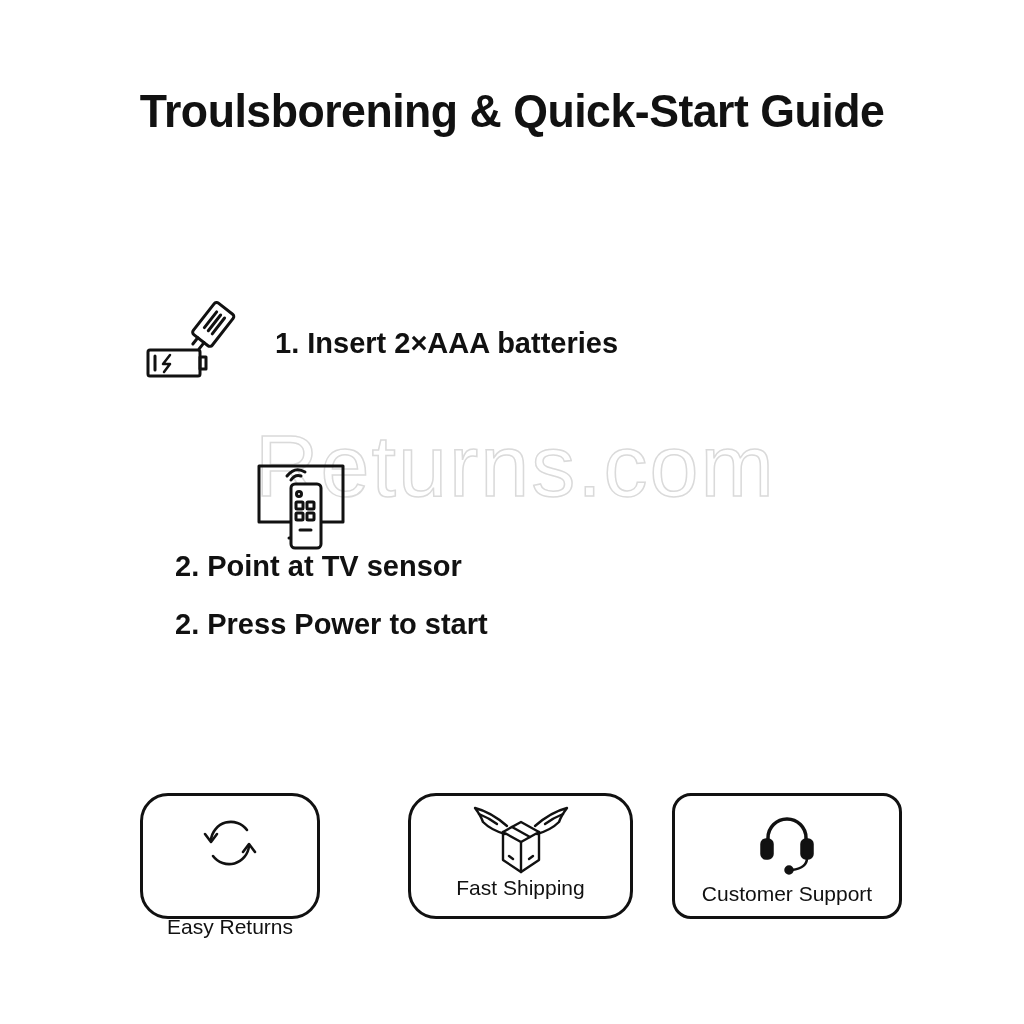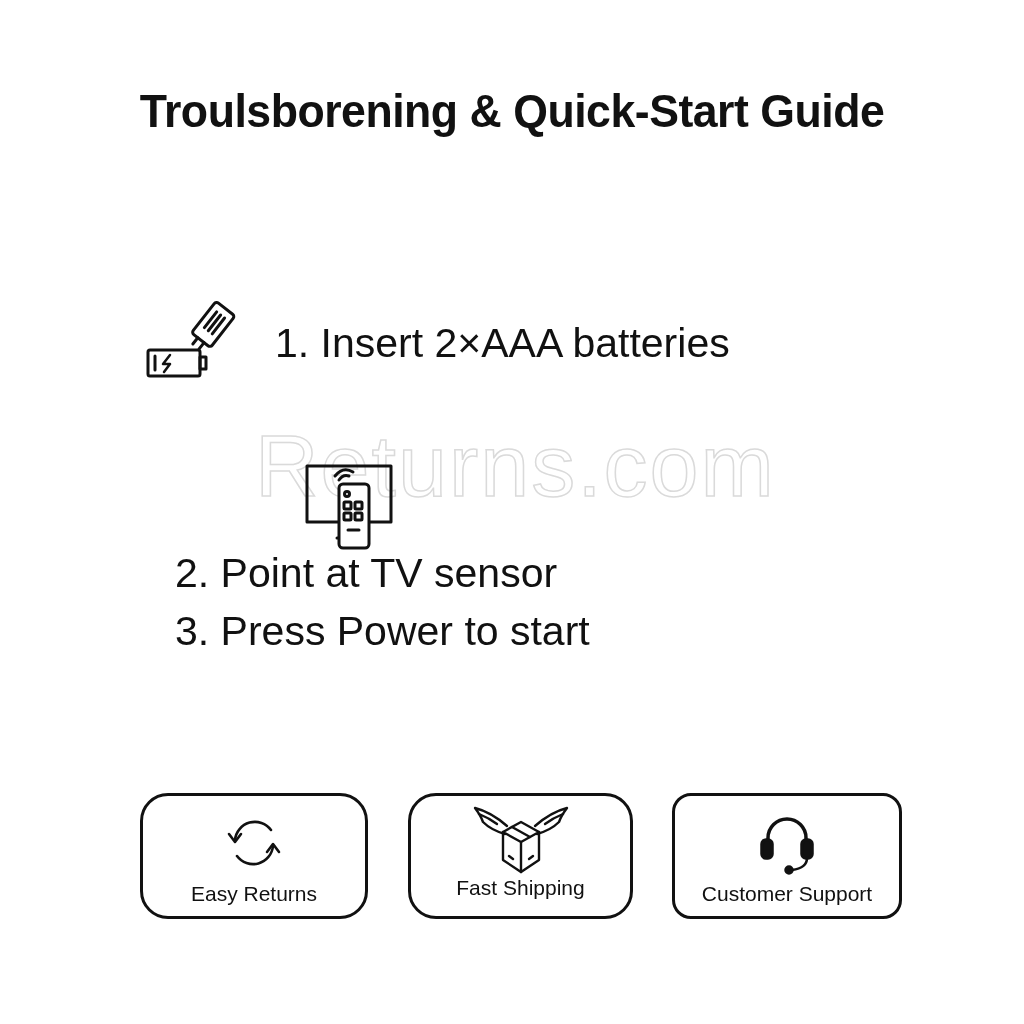--- a/index.html
+++ b/index.html
@@ -12,32 +12,32 @@
     font-size:46px; font-weight:700; letter-spacing:-0.5px; color:#111;
     transform: scaleX(0.97);
   }
   .watermark {
     position:absolute; left:255px; top:415px; font-size:88px; font-weight:400;
     color:#fff; -webkit-text-stroke:1.5px #d6d6d6; letter-spacing:2px; opacity:0.9;
     pointer-events:none;
   }
   .step { position:absolute; left:140px; display:flex; align-items:center; }
   .step .icon { width:100px; height:90px; display:flex; align-items:center; justify-content:center; }
-  .step .label { font-size:41px; font-weight:400; margin-left:35px; color:#111; position:relative; z-index:2; }
+  .step .label { font-size:29px; font-weight:700; margin-left:35px; color:#111; position:relative; z-index:2; }
   .step1 { top:298px; }
   .step2 { top:460px;flex-direction:column; }
   .step3 { top:608px; }
   .badges { position:absolute; top:793px; left:140px; width:762px; height:130px; }
   .badge {
     position:absolute; top:0; height:126px; border:3px solid #111; border-radius:28px;
     background:#fff; box-sizing:border-box; display:flex; flex-direction:column; align-items:center;
   }
   .badge .bicon { margin-top:14px; height:66px; display:flex; align-items:center; justify-content:center; }
   .badge .blabel { font-size:21px; margin-top:6px; color:#111; }
-  .b1 { left:0; width:228px; }
+  .b1 { left:0; width:180px;gap:33px; }
   .b2 { left:268px; width:225px; }
   .b3 { left:532px; width:230px;border-radius:19px; }
 </style>
 </head>
 <body>
 
 <div class="title">Troulsborening &amp; Quick-Start Guide</div>
 
 <div class="watermark">Returns.com</div>
 
@@ -74,21 +74,21 @@
       <rect x="56" y="53" width="7" height="7" rx="1"></rect>
       <line x1="49" y1="70" x2="60" y2="70"></line>
       <path d="M40 20 Q44 14 50 16"></path>
       <path d="M36 16 Q44 6 54 12"></path>
     </svg>
   </div>
   <span class="label">2. Point at TV sensor</span>
 </div>
 
 <div class="step step3">
-  <span class="label">3. Press Power to start</span>
+  <span class="label">2. Press Power to start</span>
 </div>
 
 <div class="badges">
   <div class="badge b1">
     <div class="bicon">
       <svg width="66" height="66" viewBox="0 0 66 66" fill="none" stroke="#111" stroke-width="2.6" stroke-linecap="round" stroke-linejoin="round">
         <path d="M14 30 A20 20 0 0 1 50 20"></path>
         <path d="M52 36 A20 20 0 0 1 16 46"></path>
         <path d="M8 24 L14 32 L20 24"></path>
         <path d="M46 42 L52 34 L58 42"></path>

